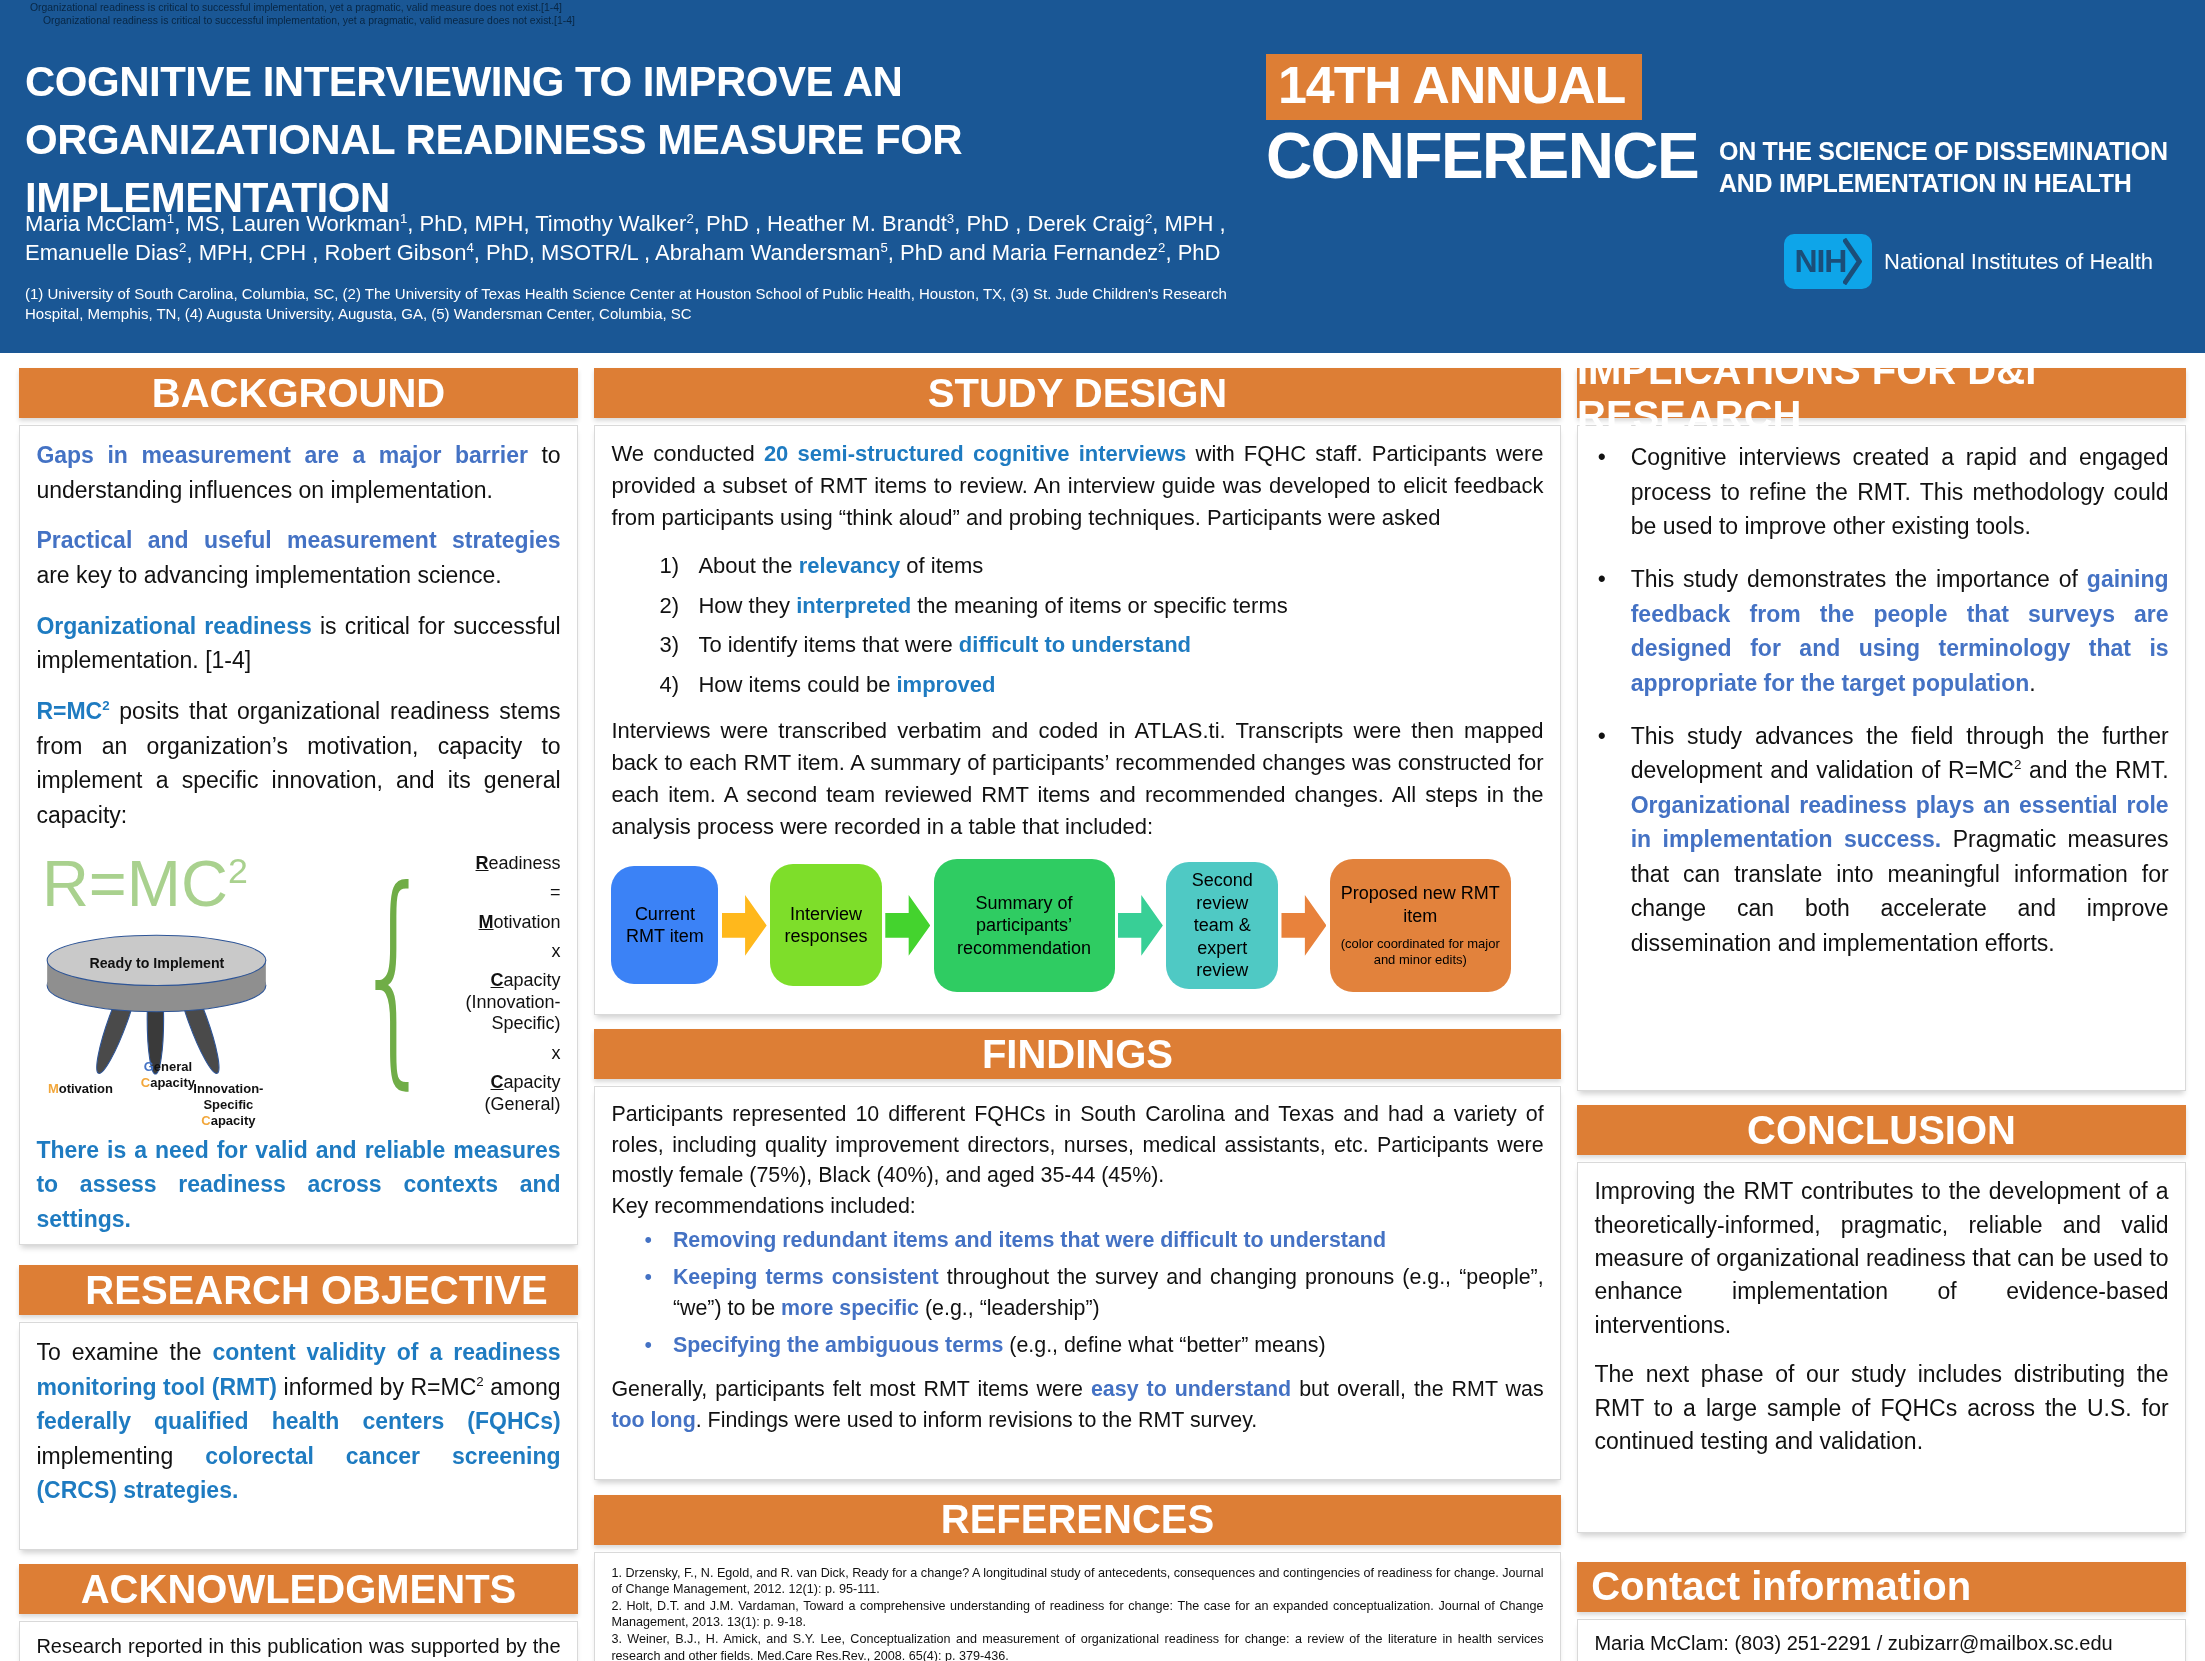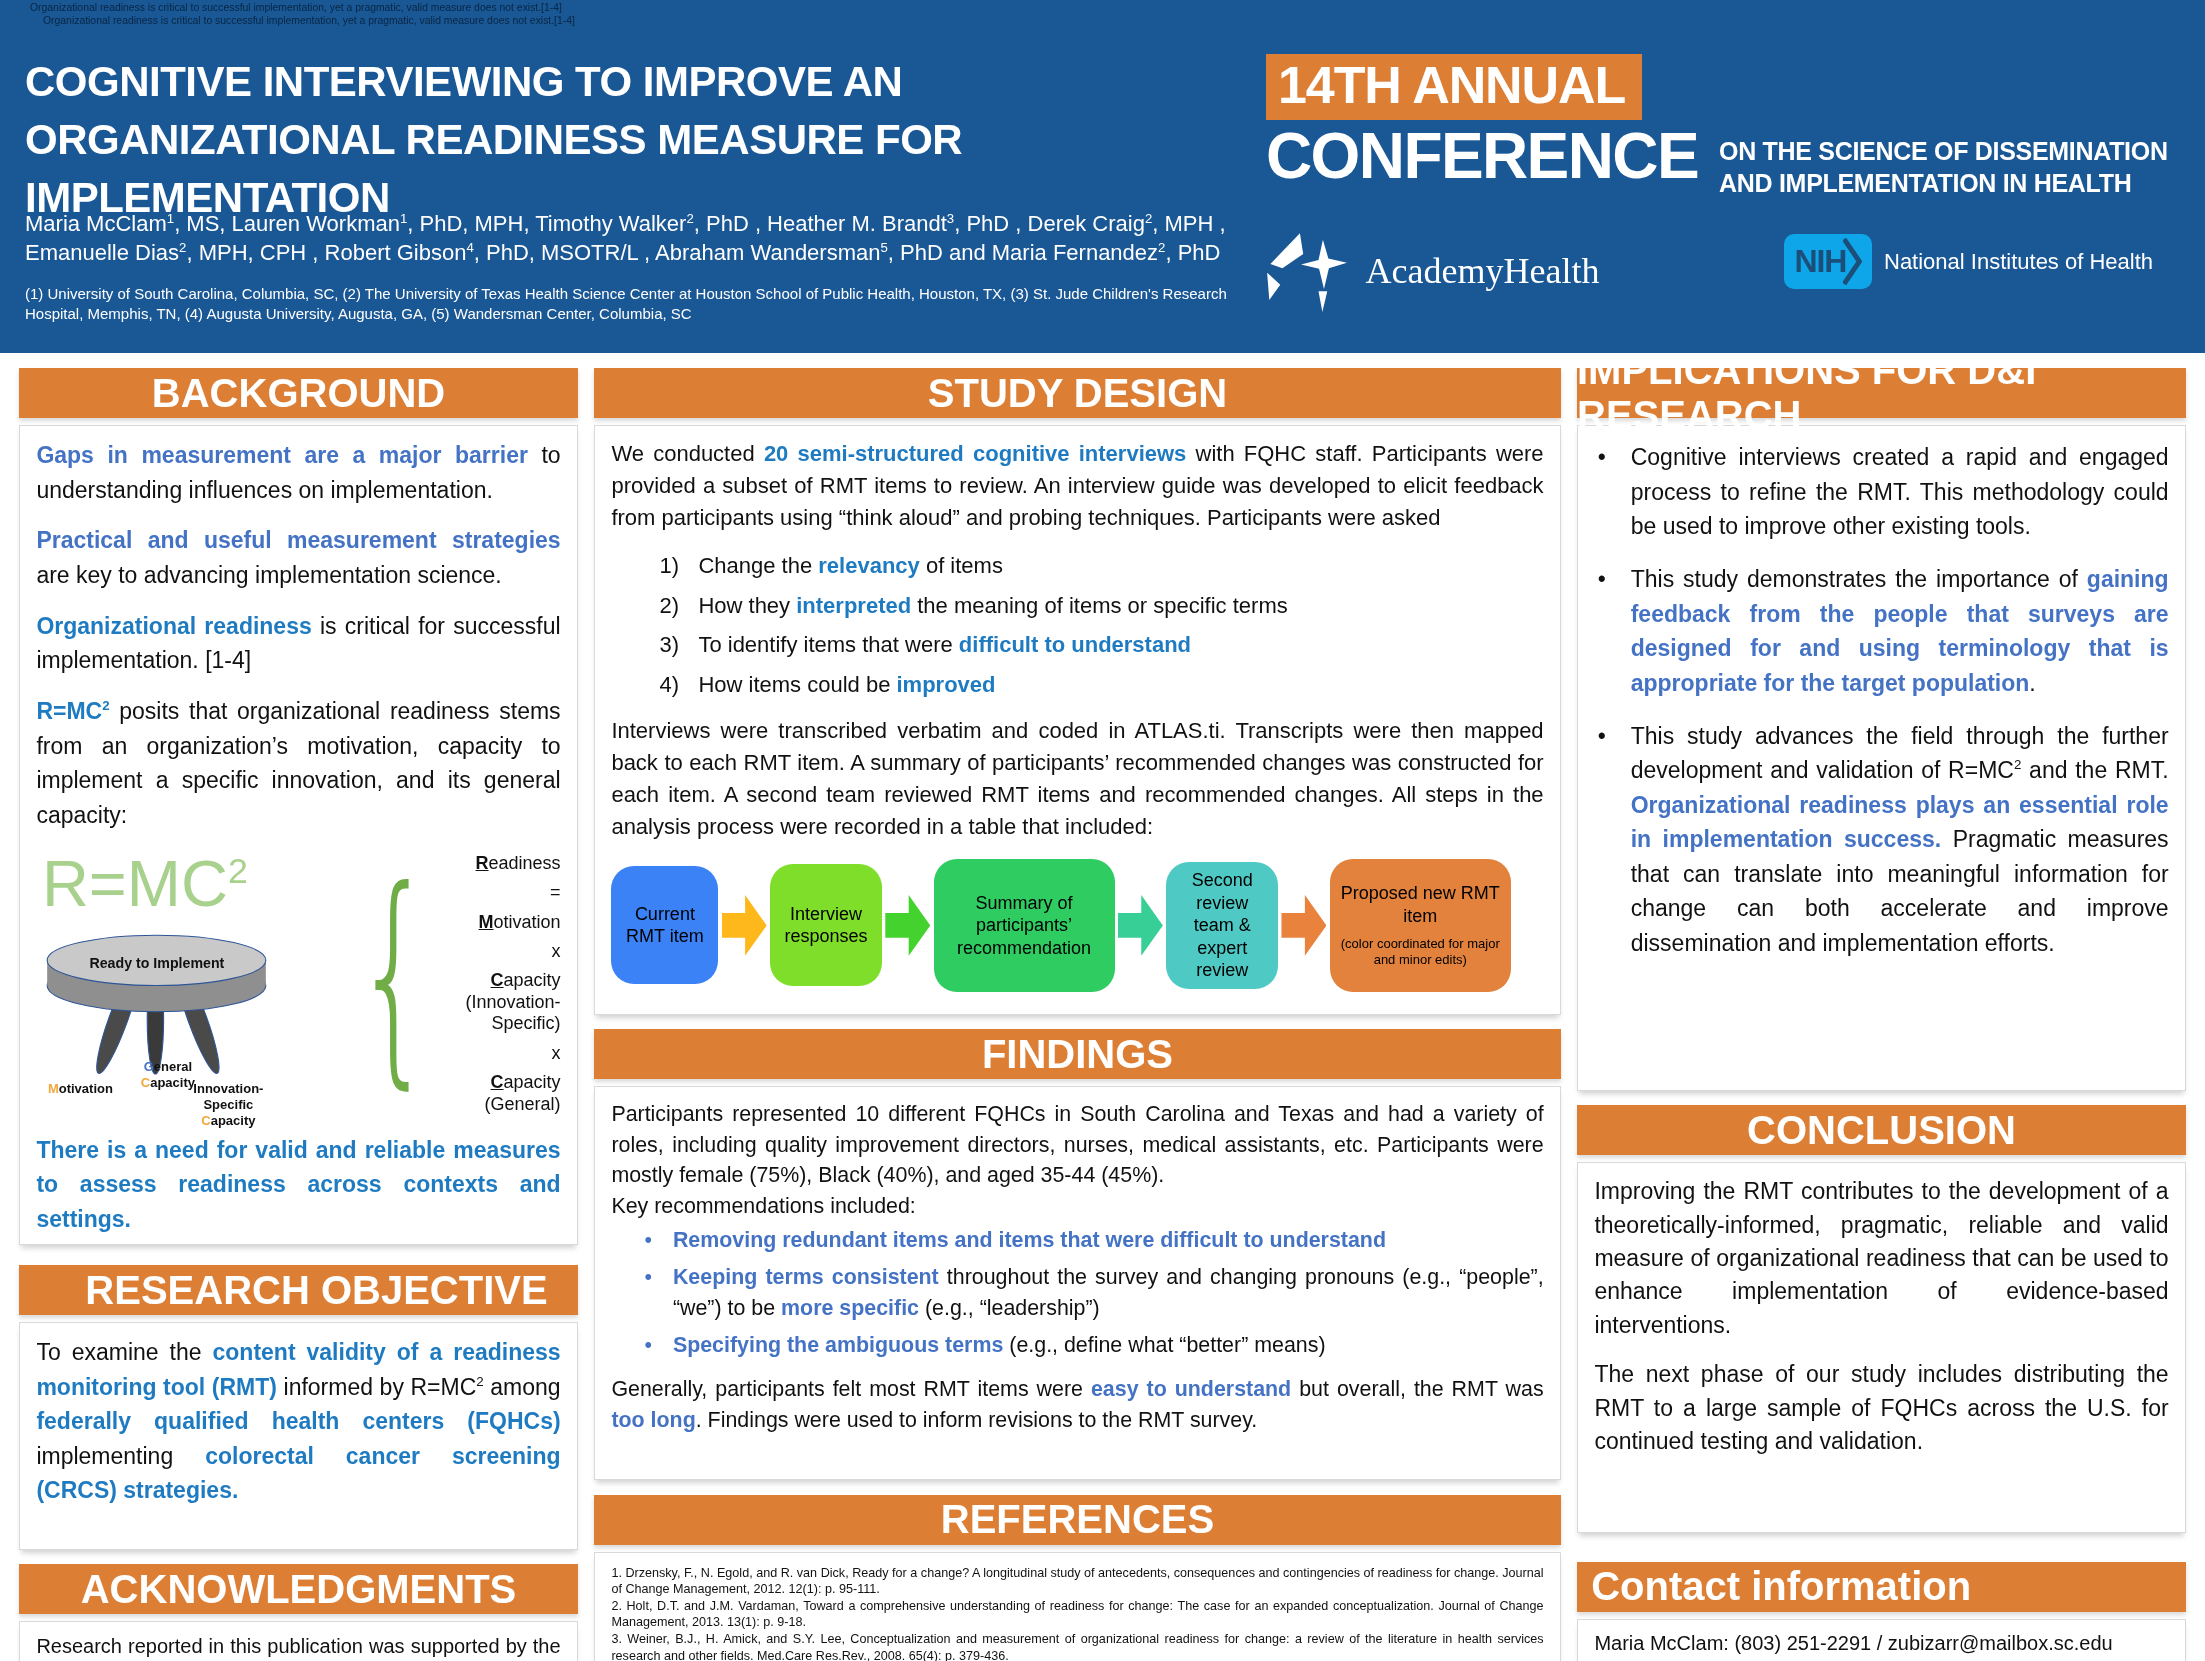--- a/index.html
+++ b/index.html
@@ -110,29 +110,20 @@
     <div class="conf">
       <div class="annual-box">14TH ANNUAL</div>
       <div class="conf-row">
         <div class="conf-name">CONFERENCE</div>
         <div class="tagline">
           <div>ON THE SCIENCE OF DISSEMINATION</div>
           <div>AND IMPLEMENTATION IN HEALTH</div>
         </div>
       </div>
       <div class="logos">
-        <div class="ah">
-          <svg class="ah-mark" viewBox="0 0 170 150">
-            <path d="M8,62 L62,6 L68,44 L30,70 Z" fill="#ffffff"></path>
-            <path d="M104,18 L114,52 L148,60 L115,70 L106,108 L97,71 L64,63 L96,55 Z" fill="#ffffff"></path>
-            <path d="M2,78 L26,100 L6,128 Z" fill="#ffffff"></path>
-            <path d="M96,112 L112,112 L103,150 Z" fill="#ffffff"></path>
-          </svg>
-          <span class="ah-name">AcademyHealth</span>
-        </div>
         <div class="nih">
           <div class="nih-box">
             <span class="nih-acronym">NIH</span>
             <svg class="nih-chev" width="18.6" height="47" viewBox="0 0 34 86">
               <path d="M2,2 L30,43 L2,84" fill="none" stroke="#1B4E79" stroke-width="9"></path>
             </svg>
           </div>
           <span class="nih-name">National Institutes of Health</span>
         </div>
       </div>
@@ -194,21 +185,21 @@
     </div>
   </div>
 
   <div class="col col2">
     <div class="sec-head">STUDY DESIGN</div>
     <div class="sec-box box-sd">
       <p><span>We conducted </span><span class="b2">20 semi-structured cognitive interviews</span><span> with FQHC staff. Participants were provided a subset of RMT items to review. An interview guide was developed to elicit feedback from participants using “think aloud” and probing techniques. Participants were asked</span></p>
       <div>
           <div class="li-row">
             <span class="mk">1)</span>
-            <span><span>Change the </span><span class="b2">relevancy</span><span> of items</span></span>
+            <span><span>About the </span><span class="b2">relevancy</span><span> of items</span></span>
           </div>
           <div class="li-row">
             <span class="mk">2)</span>
             <span><span>How they </span><span class="b2">interpreted</span><span> the meaning of items or specific terms</span></span>
           </div>
           <div class="li-row">
             <span class="mk">3)</span>
             <span><span>To identify items that were </span><span class="b2">difficult to understand</span></span>
           </div>
           <div class="li-row">

